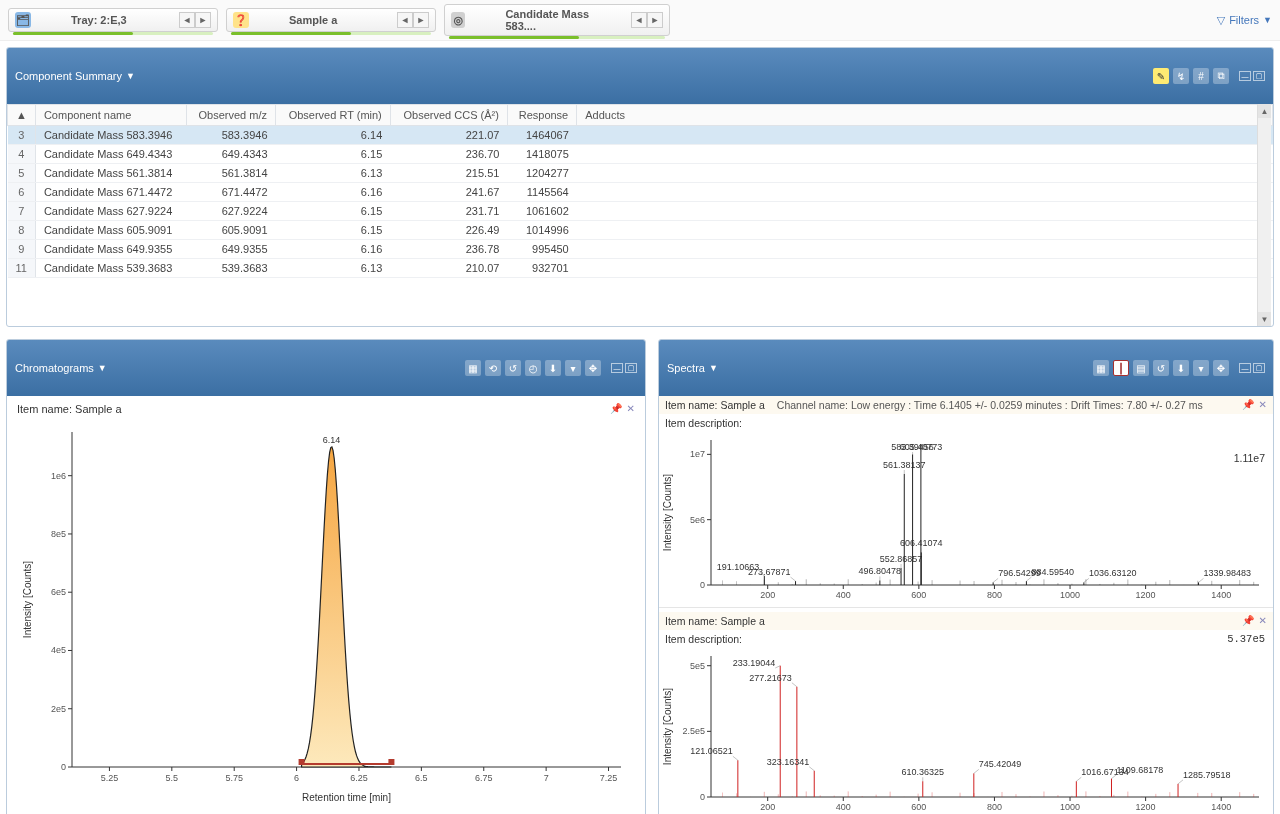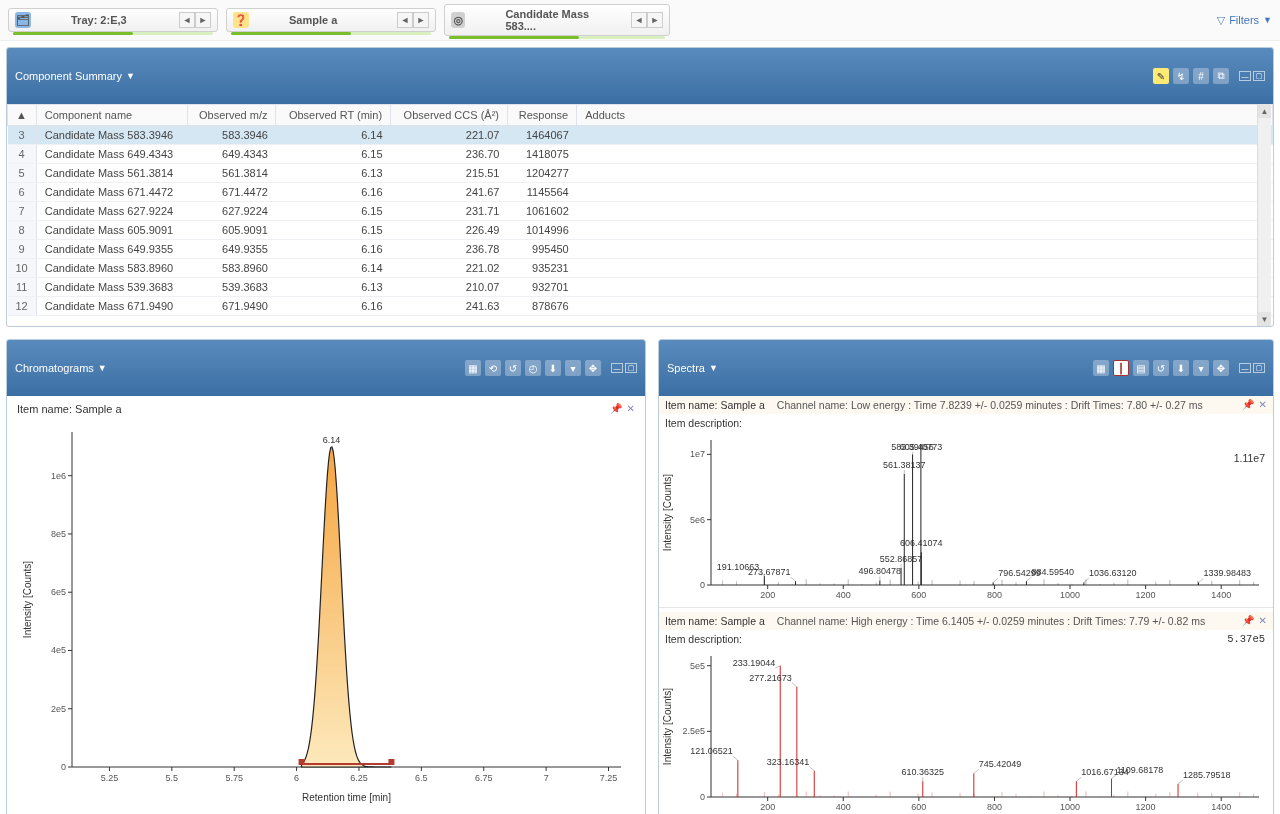--- a/index.html
+++ b/index.html
@@ -174,44 +174,26 @@
           <tr>
             <td class="rownum">9</td>
             <td>Candidate Mass 649.9355</td>
             <td class="num">649.9355</td>
             <td class="num">6.16</td>
             <td class="num">236.78</td>
             <td class="num">995450</td>
             <td></td>
           </tr>
           <tr>
-            <td class="rownum">10</td>
-            <td>Candidate Mass 583.8960</td>
-            <td class="num">583.8960</td>
-            <td class="num">6.14</td>
-            <td class="num">221.02</td>
-            <td class="num">935231</td>
-            <td></td>
-          </tr>
-          <tr>
             <td class="rownum">11</td>
             <td>Candidate Mass 539.3683</td>
             <td class="num">539.3683</td>
             <td class="num">6.13</td>
             <td class="num">210.07</td>
             <td class="num">932701</td>
-            <td></td>
-          </tr>
-          <tr>
-            <td class="rownum">12</td>
-            <td>Candidate Mass 671.9490</td>
-            <td class="num">671.9490</td>
-            <td class="num">6.16</td>
-            <td class="num">241.63</td>
-            <td class="num">878676</td>
             <td></td>
           </tr>
         </tbody>
     </table>
     <div class="scroll-hint">
       <div class="up">▲</div>
       <div class="down">▼</div>
     </div>
   </div>
 </div>
@@ -309,21 +291,21 @@
         <div class="win-controls">
           <span>—</span>
           <span>▢</span>
         </div>
       </div>
     </div>
     <div class="chart-area" style="padding:0;">
       <div class="spec-block">
         <div class="spec-meta">
           <span>Item name: Sample a</span>
-          <span class="channel">Channel name: Low energy : Time 7.8239 +/- 0.0259 minutes : Drift Times: 7.80 +/- 0.27 ms</span>
+          <span class="channel">Channel name: Low energy : Time 6.1405 +/- 0.0259 minutes : Drift Times: 7.80 +/- 0.27 ms</span>
           <div class="pin">
               <span>📌</span>
               <span>✕</span>
             </div>
         </div>
         <div class="spec-meta" style="background:transparent;">
           <span>Item description:</span>
           <span style="position:absolute;right:8px;margin-top:35px;">1.11e7</span>
         </div>
         <svg id="spec-low-svg" width="608" height="175">
@@ -423,21 +405,20 @@
             <line x1="552.7586206896551" y1="153" x2="552.7586206896551" y2="148.82933096615506" stroke="#222" stroke-width="0.6" opacity="0.55"></line>
             <line x1="566.7420689655172" y1="153" x2="566.7420689655172" y2="152.9484476725389" stroke="#222" stroke-width="0.6" opacity="0.55"></line>
             <line x1="580.7255172413793" y1="153" x2="580.7255172413793" y2="147.95760248290313" stroke="#222" stroke-width="0.6" opacity="0.55"></line>
             <line x1="594.7089655172414" y1="153" x2="594.7089655172414" y2="149.81861556506894" stroke="#222" stroke-width="0.6" opacity="0.55"></line>
             <text x="0" y="0" class="axis-label" text-anchor="middle" transform="translate(12 80.5) rotate(-90)">Intensity [Counts]</text>
           </svg>
       </div>
       <div class="spec-block spectra-sub">
         <div class="spec-meta">
           <span>Item name: Sample a</span>
-          <span class="channel">Channel name: High energy : Time 6.1405 +/- 0.0259 minutes : Drift Times: 7.79 +/- 0.82 ms</span>
           <div class="pin">
               <span>📌</span>
               <span>✕</span>
             </div>
         </div>
         <div class="spec-meta" style="background:transparent;">
           <span>Item description:</span>
           <span style="position:absolute;right:8px;font-family:Liberation Mono, monospace;">5.37e5</span>
         </div>
         <svg id="spec-high-svg" width="608" height="185">

